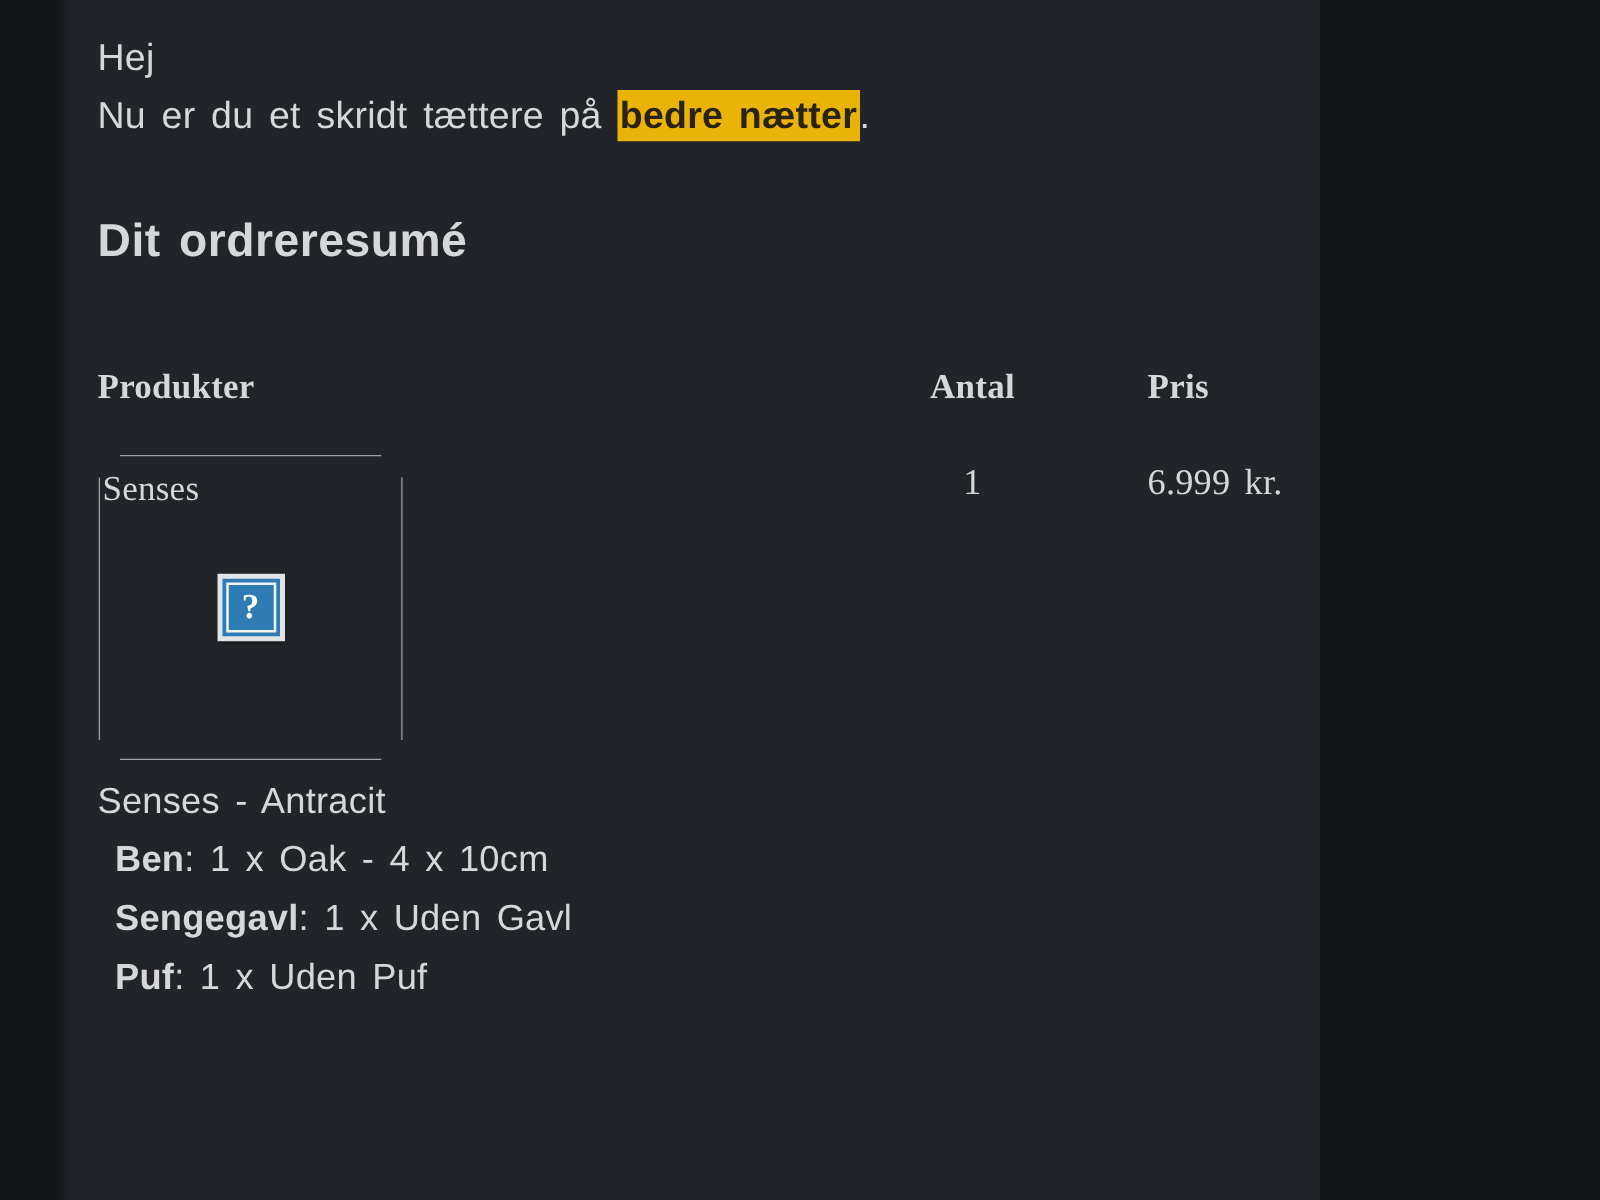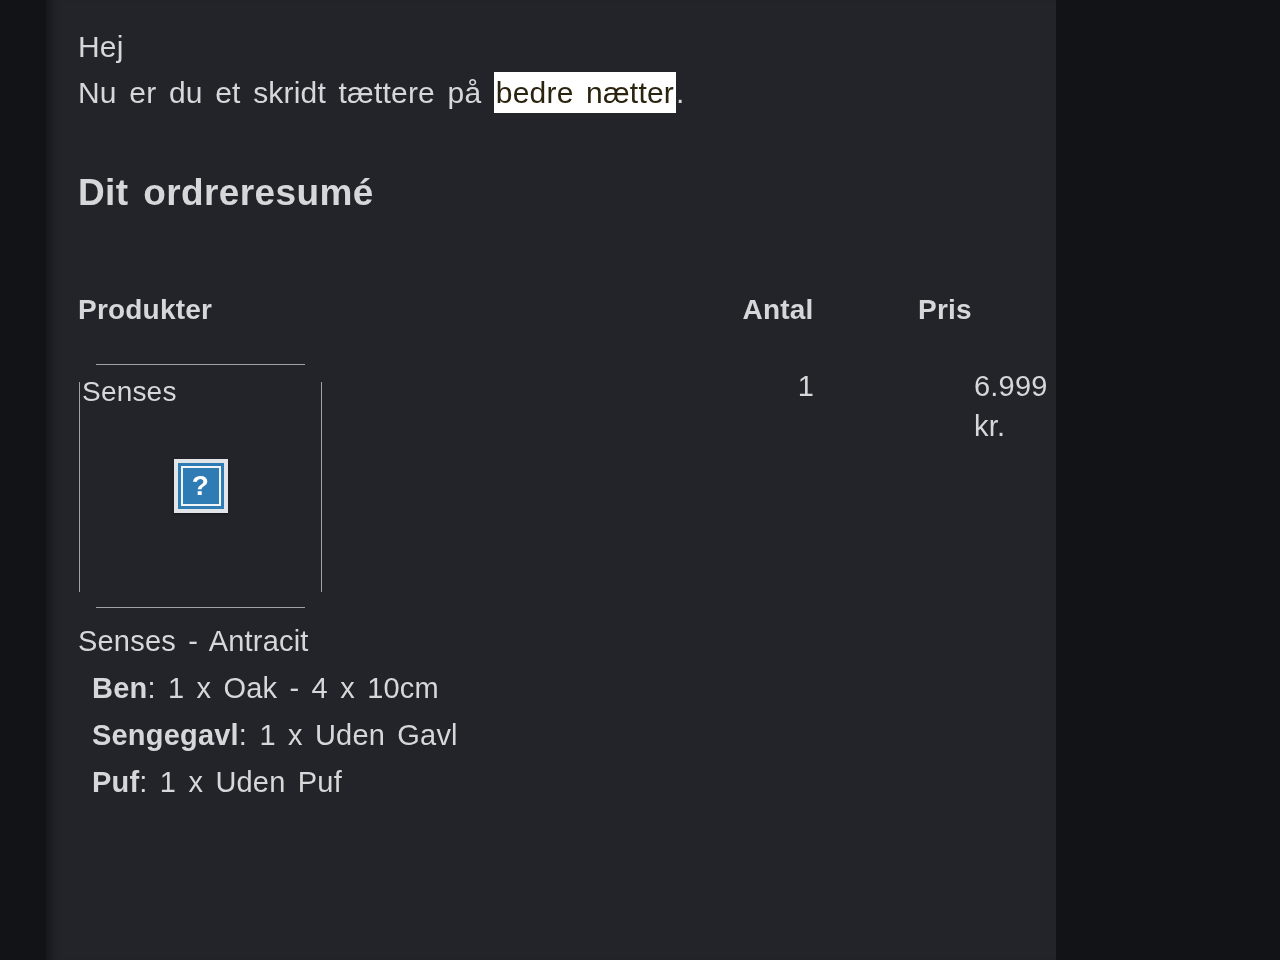--- a/index.html
+++ b/index.html
@@ -29,49 +29,50 @@
     letter-spacing: 0.2px;
   }
 
   
   .greeting p {
     font-size: 30px;
     line-height: 46px;
     font-weight: 400;
   }
   mark.hl {
-    background: #ffffff;
+    background: #eab308;
     color: #2a230f;
     padding: 4px 2px;
+    font-weight: bold;
   }
 
   
   .summary-title {
     margin-top: 56px;
     font-size: 37px;
     line-height: 42px;
     font-weight: 700;
     letter-spacing: 0.4px;
   }
 
   
-  .order-table { margin-top: 76px; }
+  .order-table { margin-top: 76px; font-family: Liberation Serif, serif; }
   .thead, .trow {
     display: grid;
     grid-template-columns: 560px 280px 1fr;
     align-items: start;
   }
   .th {
     font-size: 28px;
     line-height: 40px;
     font-weight: 700;
   }
   .col-qty   { text-align: center; }
   .col-price { }
-  .trow { margin-top: 34px; gap: 28px; }
+  .trow { margin-top: 34px; }
   .cell {
     font-size: 29px;
     line-height: 40px;
     padding-top: 2px;
   }
 
   
   .img-box {
     position: relative;
     width: 243px;

